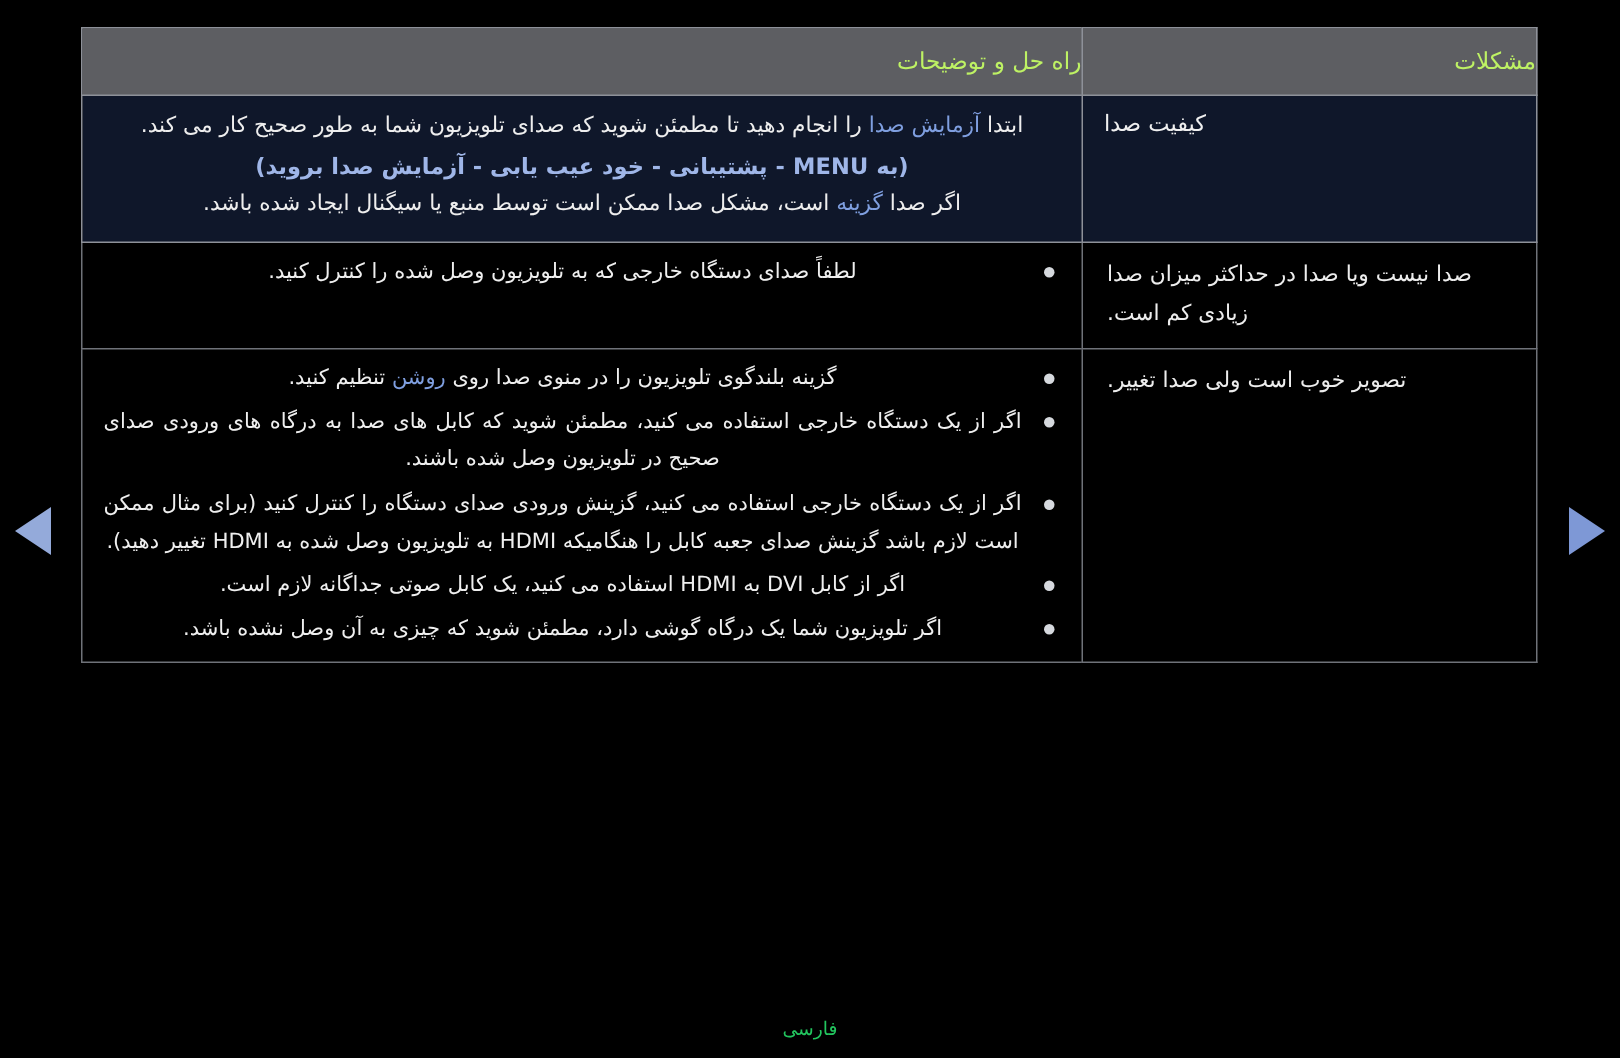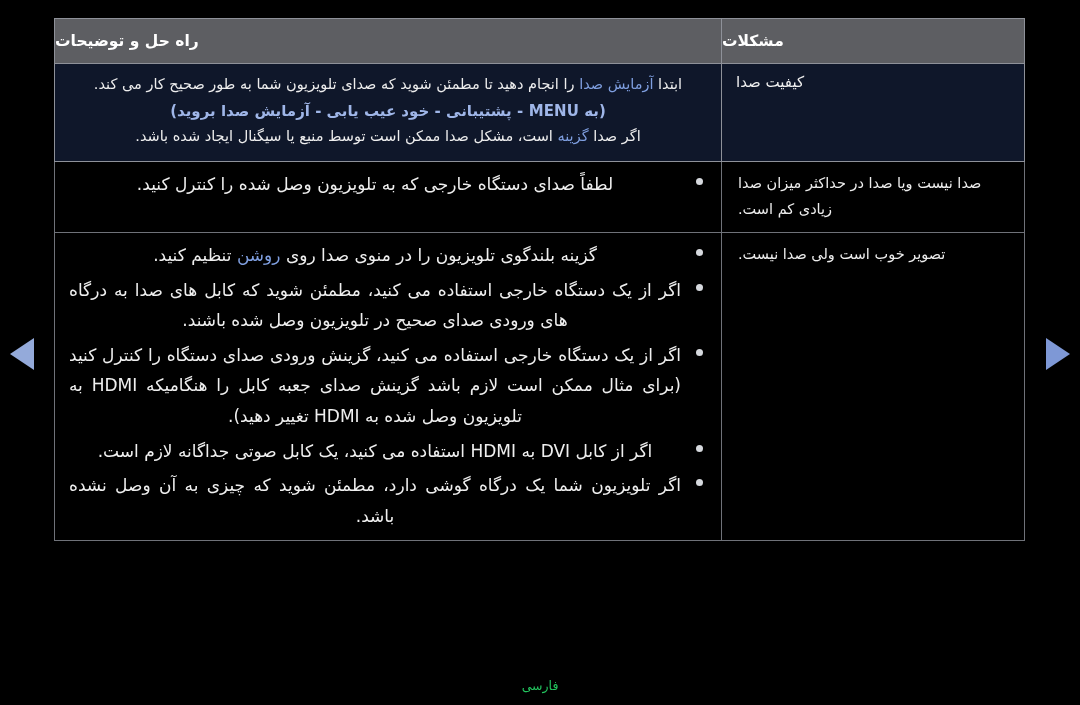--- a/index.html
+++ b/index.html
@@ -58,24 +58,24 @@
   table.tshoot td {
     vertical-align: top;
     padding: 0;
     border: 1px solid #8e9199;
   }
 
   
   thead th {
     background: #5d5e62;
     height: 44px;
-    font-weight: bold;
+    font-weight: normal;
     font-size: 15.5px;
-    color: #ffffff;
-    text-align: left;
+    color: #bef264;
+    text-align: right;
     letter-spacing: .2px;
     line-height: 44px;
     padding: 0 14px;
   }
 
   
   tr.row-highlight td {
     background: #0f172a;
     border-color: #8e9199;
   }
@@ -125,21 +125,21 @@
   
   ul.bullets {
     list-style: none;
     margin: 0;
     padding: 0;
   }
   ul.bullets > li {
     position: relative;
     padding-right: 26px;
     margin: 0 0 4px 0;
-    font-size: 17px;
+    font-size: 14px;
     line-height: 1.8;
     text-align: justify;
     text-align-last: center;
     color: #efefef;
   }
   ul.bullets > li:last-child { margin-bottom: 0; }
   ul.bullets > li .dot {
     position: absolute;
     right: 4px;
     top: 9px;
@@ -192,21 +192,21 @@
         </tr>
         <tr class="row-plain">
           <td class="cell-problem">صدا نیست ویا صدا در حداکثر میزان صدا زیادی کم است.</td>
           <td class="cell-solution">
             <ul class="bullets">
               <li><span class="dot"></span><span>لطفاً صدای دستگاه خارجی که به تلویزیون وصل شده را کنترل کنید.</span></li>
             </ul>
           </td>
         </tr>
         <tr class="row-plain">
-          <td class="cell-problem">تصویر خوب است ولی صدا نیست.</td>
+          <td class="cell-problem">تصویر خوب است ولی صدا تغییر.</td>
           <td class="cell-solution">
             <ul class="bullets">
               <li><span class="dot"></span><span>گزینه بلندگوی تلویزیون را در منوی صدا روی </span><span class="hl-blue">روشن</span><span> تنظیم کنید.</span></li>
               <li><span class="dot"></span><span>اگر از یک دستگاه خارجی استفاده می کنید، مطمئن شوید که کابل های صدا به درگاه های ورودی صدای صحیح در تلویزیون وصل شده باشند.</span></li>
               <li><span class="dot"></span><span>اگر از یک دستگاه خارجی استفاده می کنید، گزینش ورودی صدای دستگاه را کنترل کنید (برای مثال ممکن است لازم باشد گزینش صدای جعبه کابل را هنگامیکه HDMI به تلویزیون وصل شده به HDMI تغییر دهید).</span></li>
               <li><span class="dot"></span><span>اگر از کابل DVI به HDMI استفاده می کنید، یک کابل صوتی جداگانه لازم است.</span></li>
               <li><span class="dot"></span><span>اگر تلویزیون شما یک درگاه گوشی دارد، مطمئن شوید که چیزی به آن وصل نشده باشد.</span></li>
             </ul>
           </td>
         </tr>

